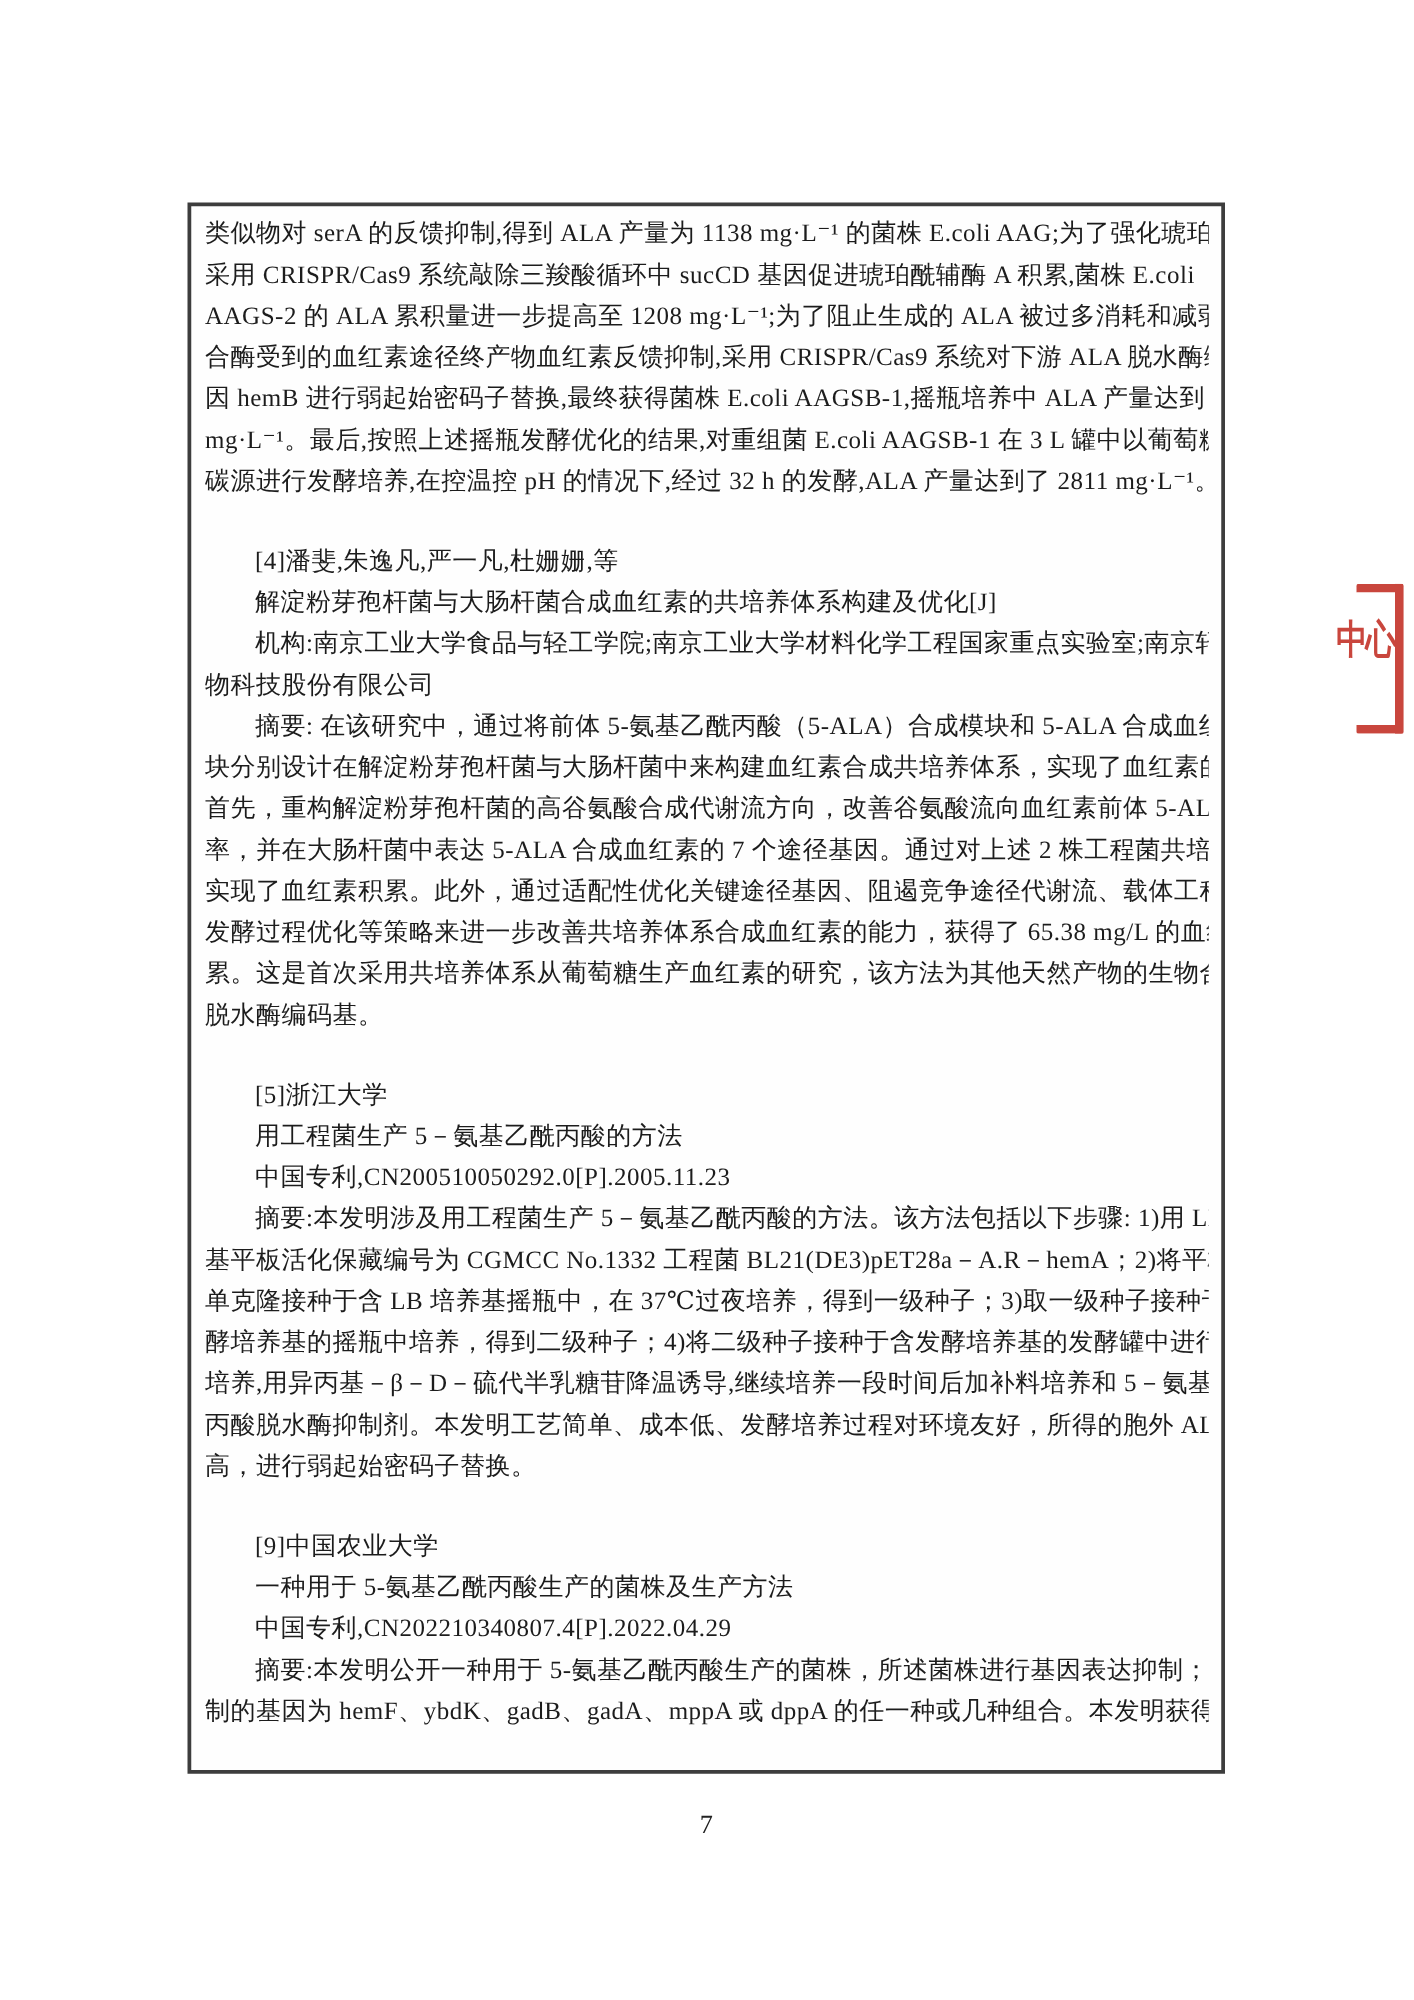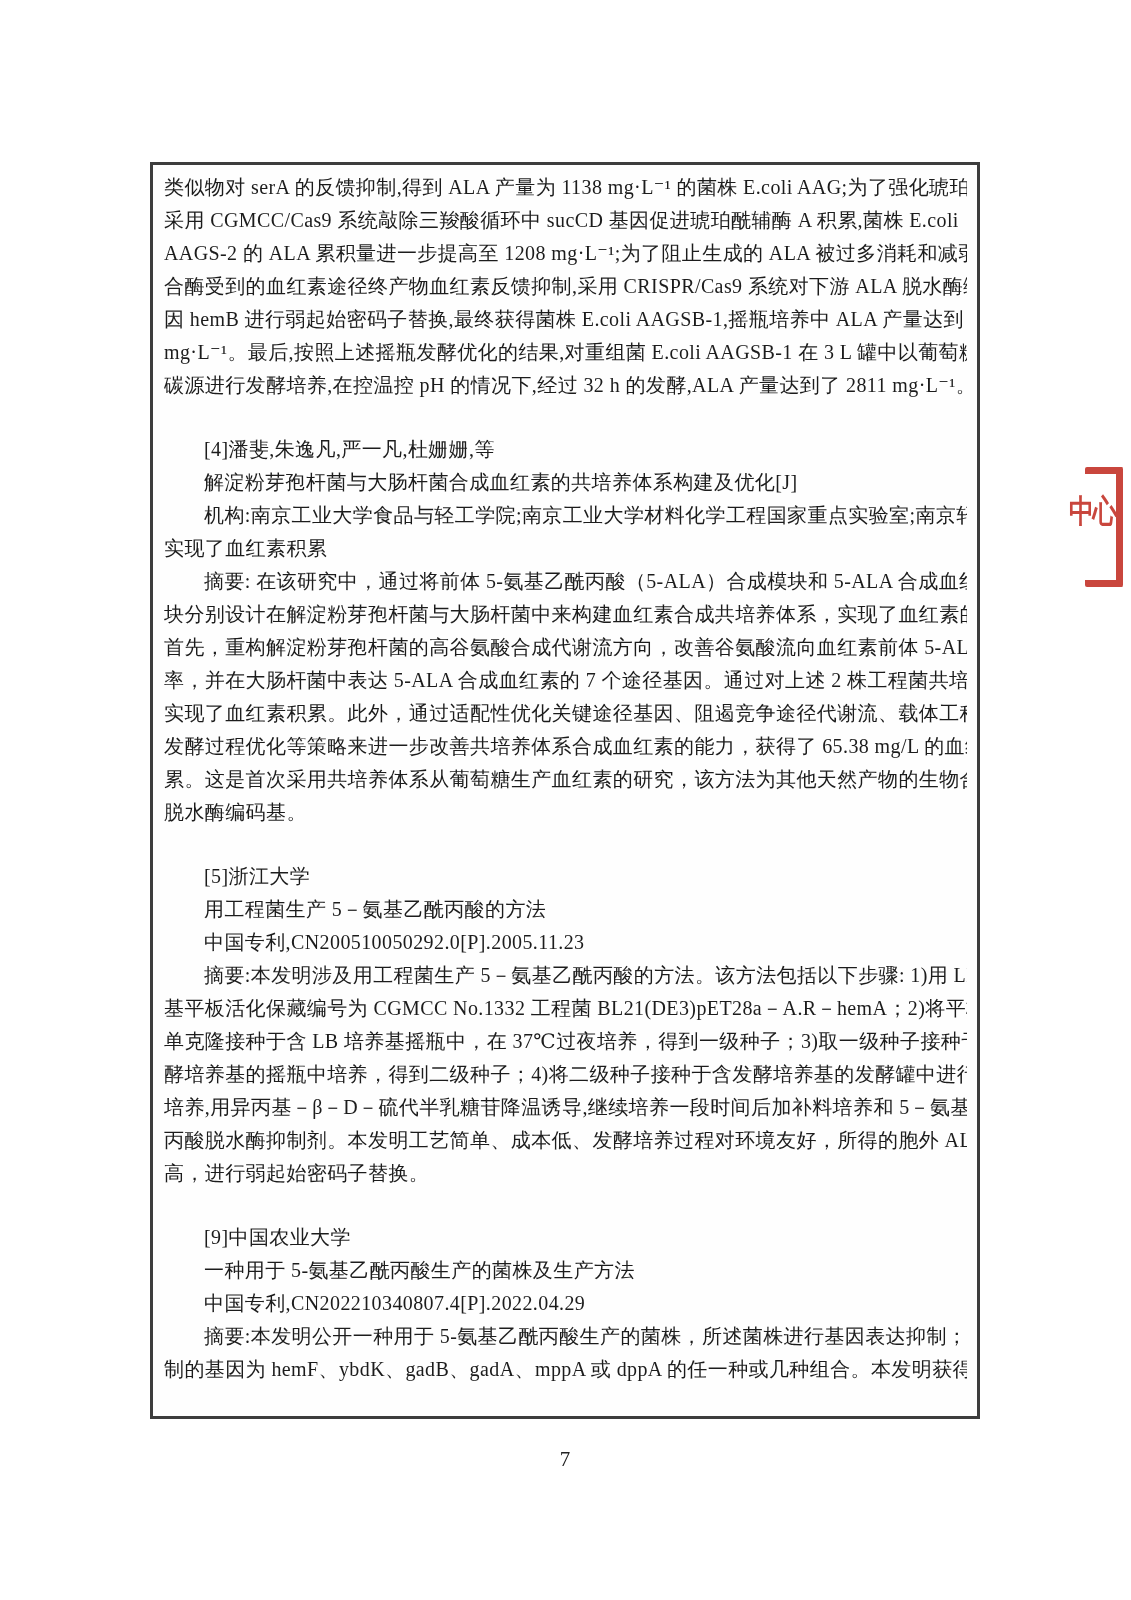--- a/index.html
+++ b/index.html
@@ -62,30 +62,30 @@
     transform-origin: left top;
     font-family: "Liberation Serif", "DejaVu Serif", serif;
   }
 </style>
 </head>
 <body>
 
 <div class="content-box">
   <div>
       <div class="line">类似物对 serA 的反馈抑制,得到 ALA 产量为 1138 mg·L⁻¹ 的菌株 E.coli AAG;为了强化琥珀酸途径,</div>
-      <div class="line">采用 CGMCC/Cas9 系统敲除三羧酸循环中 sucCD 基因促进琥珀酰辅酶 A 积累,菌株 E.coli</div>
+      <div class="line">采用 CRISPR/Cas9 系统敲除三羧酸循环中 sucCD 基因促进琥珀酰辅酶 A 积累,菌株 E.coli</div>
       <div class="line">AAGS-2 的 ALA 累积量进一步提高至 1208 mg·L⁻¹;为了阻止生成的 ALA 被过多消耗和减弱 ALA</div>
       <div class="line">合酶受到的血红素途径终产物血红素反馈抑制,采用 CRISPR/Cas9 系统对下游 ALA 脱水酶编码基</div>
       <div class="line">因 hemB 进行弱起始密码子替换,最终获得菌株 E.coli AAGSB-1,摇瓶培养中 ALA 产量达到 1762</div>
       <div class="line">mg·L⁻¹。最后,按照上述摇瓶发酵优化的结果,对重组菌 E.coli AAGSB-1 在 3 L 罐中以葡萄糖为唯一</div>
       <div class="line">碳源进行发酵培养,在控温控 pH 的情况下,经过 32 h 的发酵,ALA 产量达到了 2811 mg·L⁻¹。</div>
       <div class="line indent gap">[4]潘斐,朱逸凡,严一凡,杜姗姗,等</div>
       <div class="line indent">解淀粉芽孢杆菌与大肠杆菌合成血红素的共培养体系构建及优化[J]</div>
       <div class="line indent">机构:南京工业大学食品与轻工学院;南京工业大学材料化学工程国家重点实验室;南京轩凯生</div>
-      <div class="line">实现了血红素积累</div>
+      <div class="line">物科技股份有限公司</div>
       <div class="line indent">摘要: 在该研究中，通过将前体 5-氨基乙酰丙酸（5-ALA）合成模块和 5-ALA 合成血红素模</div>
       <div class="line">块分别设计在解淀粉芽孢杆菌与大肠杆菌中来构建血红素合成共培养体系，实现了血红素的积累。</div>
       <div class="line">首先，重构解淀粉芽孢杆菌的高谷氨酸合成代谢流方向，改善谷氨酸流向血红素前体 5-ALA 的效</div>
       <div class="line">率，并在大肠杆菌中表达 5-ALA 合成血红素的 7 个途径基因。通过对上述 2 株工程菌共培养发酵</div>
       <div class="line">实现了血红素积累。此外，通过适配性优化关键途径基因、阻遏竞争途径代谢流、载体工程以及</div>
       <div class="line">发酵过程优化等策略来进一步改善共培养体系合成血红素的能力，获得了 65.38 mg/L 的血红素积</div>
       <div class="line">累。这是首次采用共培养体系从葡萄糖生产血红素的研究，该方法为其他天然产物的生物合成提</div>
       <div class="line">脱水酶编码基。</div>
       <div class="line indent gap">[5]浙江大学</div>
       <div class="line indent">用工程菌生产 5－氨基乙酰丙酸的方法</div>

